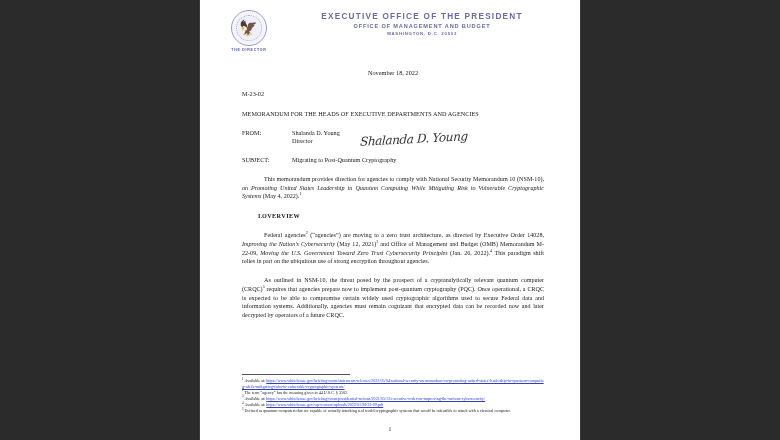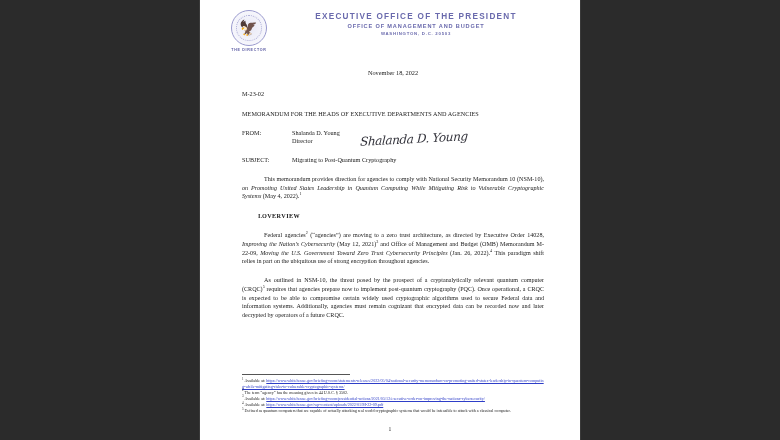--- a/index.html
+++ b/index.html
@@ -68,21 +68,21 @@
     margin-top: 2px;
     font-family: "Liberation Sans", sans-serif;
     font-size: 3.6px;
     letter-spacing: 0.7px;
     font-weight: bold;
     color: #5b5ba3;
     white-space: nowrap;
   }
   .lh-text {
     position: absolute;
-    left: 90px; top: 12px;
+    left: 96px; top: 12px;
     width: 252px;
     text-align: center;
     font-family: "Liberation Sans", sans-serif;
     color: #6a6aad;
   }
   .lh-l1 {
     font-size: 8.2px;
     font-weight: bold;
     letter-spacing: 1.25px;
     white-space: nowrap;

